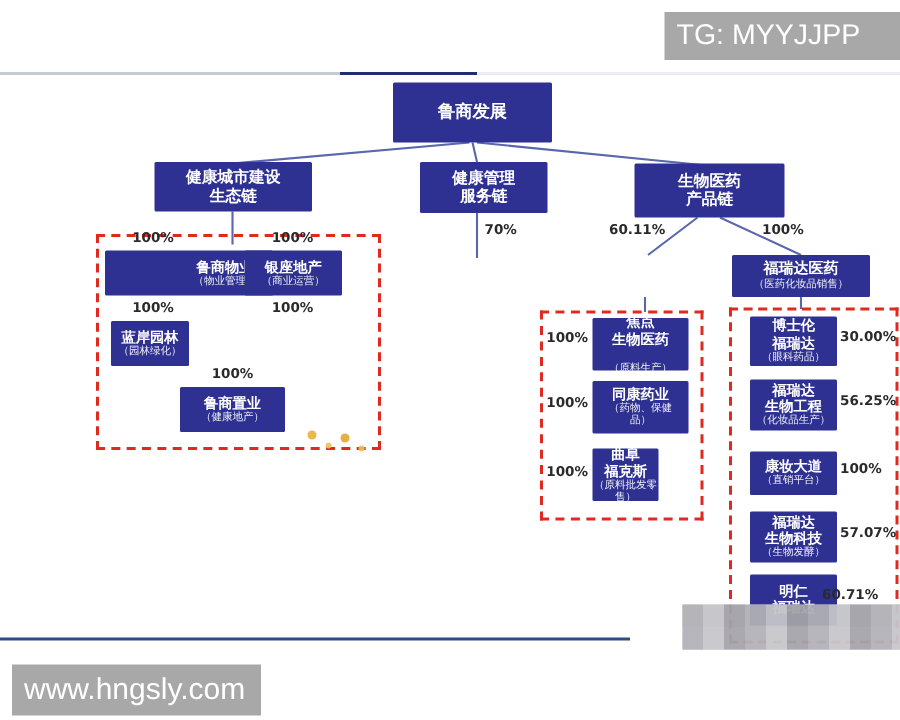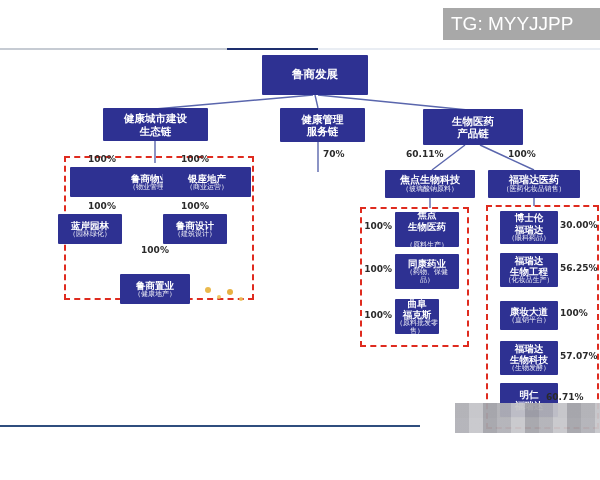--- a/index.html
+++ b/index.html
@@ -70,51 +70,43 @@
   </div>
   <div class="node lv2" style="left:423px;top:109px;width:100px;height:36px;">
     <div class="t">生物医药
 产品链</div>
   </div>
 
   <div class="pct" style="left:323px;top:149px;">70%</div>
   <div class="pct" style="left:406px;top:149px;">60.11%</div>
   <div class="pct" style="left:508px;top:149px;">100%</div>
 
-  <div class="node lv3" style="left:385px;top:170px;width:90px;height:28px;">
-    <div class="t">焦点生物科技</div>
-    <div class="s">（玻璃酸钠原料）</div>
-  </div>
   <div class="node lv3" style="left:488px;top:170px;width:92px;height:28px;">
     <div class="t">福瑞达医药</div>
     <div class="s">（医药化妆品销售）</div>
   </div>
 
   <div class="pct c" style="left:70px;top:154px;width:64px;">100%</div>
   <div class="pct c" style="left:163px;top:154px;width:64px;">100%</div>
   <div class="node kid" style="left:70px;top:167px;width:64px;height:30px;padding-left:48px;">
     <div class="t">鲁商物业</div>
     <div class="s">（物业管理）</div>
   </div>
-  <div class="node kid" style="left:163px;top:167px;width:88px;height:30px;">
+  <div class="node kid" style="left:163px;top:167px;width:65px;height:30px;">
     <div class="t">银座地产</div>
     <div class="s">（商业运营）</div>
   </div>
   <div class="pct c" style="left:70px;top:201px;width:64px;">100%</div>
   <div class="pct c" style="left:163px;top:201px;width:64px;">100%</div>
-  <div class="node kid" style="left:58px;top:214px;width:64px;height:30px;">
+  <div class="node kid" style="left:74px;top:214px;width:52px;height:30px;">
     <div class="t">蓝岸园林</div>
     <div class="s">（园林绿化）</div>
   </div>
-  <div class="node kid" style="left:163px;top:214px;width:64px;height:30px;">
-    <div class="t">鲁商设计</div>
-    <div class="s">（建筑设计）</div>
-  </div>
   <div class="pct c" style="left:120px;top:245px;width:70px;">100%</div>
-  <div class="node kid" style="left:120px;top:274px;width:70px;height:30px;">
+  <div class="node kid" style="left:120px;top:258px;width:70px;height:30px;">
     <div class="t">鲁商置业</div>
     <div class="s">（健康地产）</div>
   </div>
   <span class="paw"></span>
 
   <div class="pct r" style="left:360px;top:221px;width:32px;">100%</div>
   <div class="node kid" style="left:395px;top:212px;width:64px;height:35px;gap:10px;">
     <div class="t">焦点
 生物医药</div>
     <div class="s">（原料生产）</div>
@@ -153,22 +145,25 @@
     <div class="t">福瑞达
 生物科技</div>
     <div class="s">（生物发酵）</div>
   </div>
   <div class="pct" style="left:560px;top:351px;">57.07%</div>
   <div class="node kid" style="left:500px;top:383px;width:58px;height:34px;">
     <div class="t">明仁
 福瑞达</div>
     <div class="s"></div>
   </div>
-  <div class="pct" style="left:546px;top:392px;">60.71%</div>
+  <div class="pct" style="left:526px;top:392px;padding-left:22px;">60.71%</div>
 
   <div class="bottomline"></div>
   <div class="mosaic"></div>
 
   <div class="overlaybox" style="left:443px;top:8px;width:154px;height:32px;font-size:19px;padding-left:8px;">
     <span>TG: MYYJJPP</span>
   </div>
+  <div class="overlaybox" style="left:8px;top:443px;width:158px;height:34px;font-size:20px;padding-left:8px;">
+    <span>www.hngsly.com</span>
+  </div>
 
 </div>
 
 </body></html>

